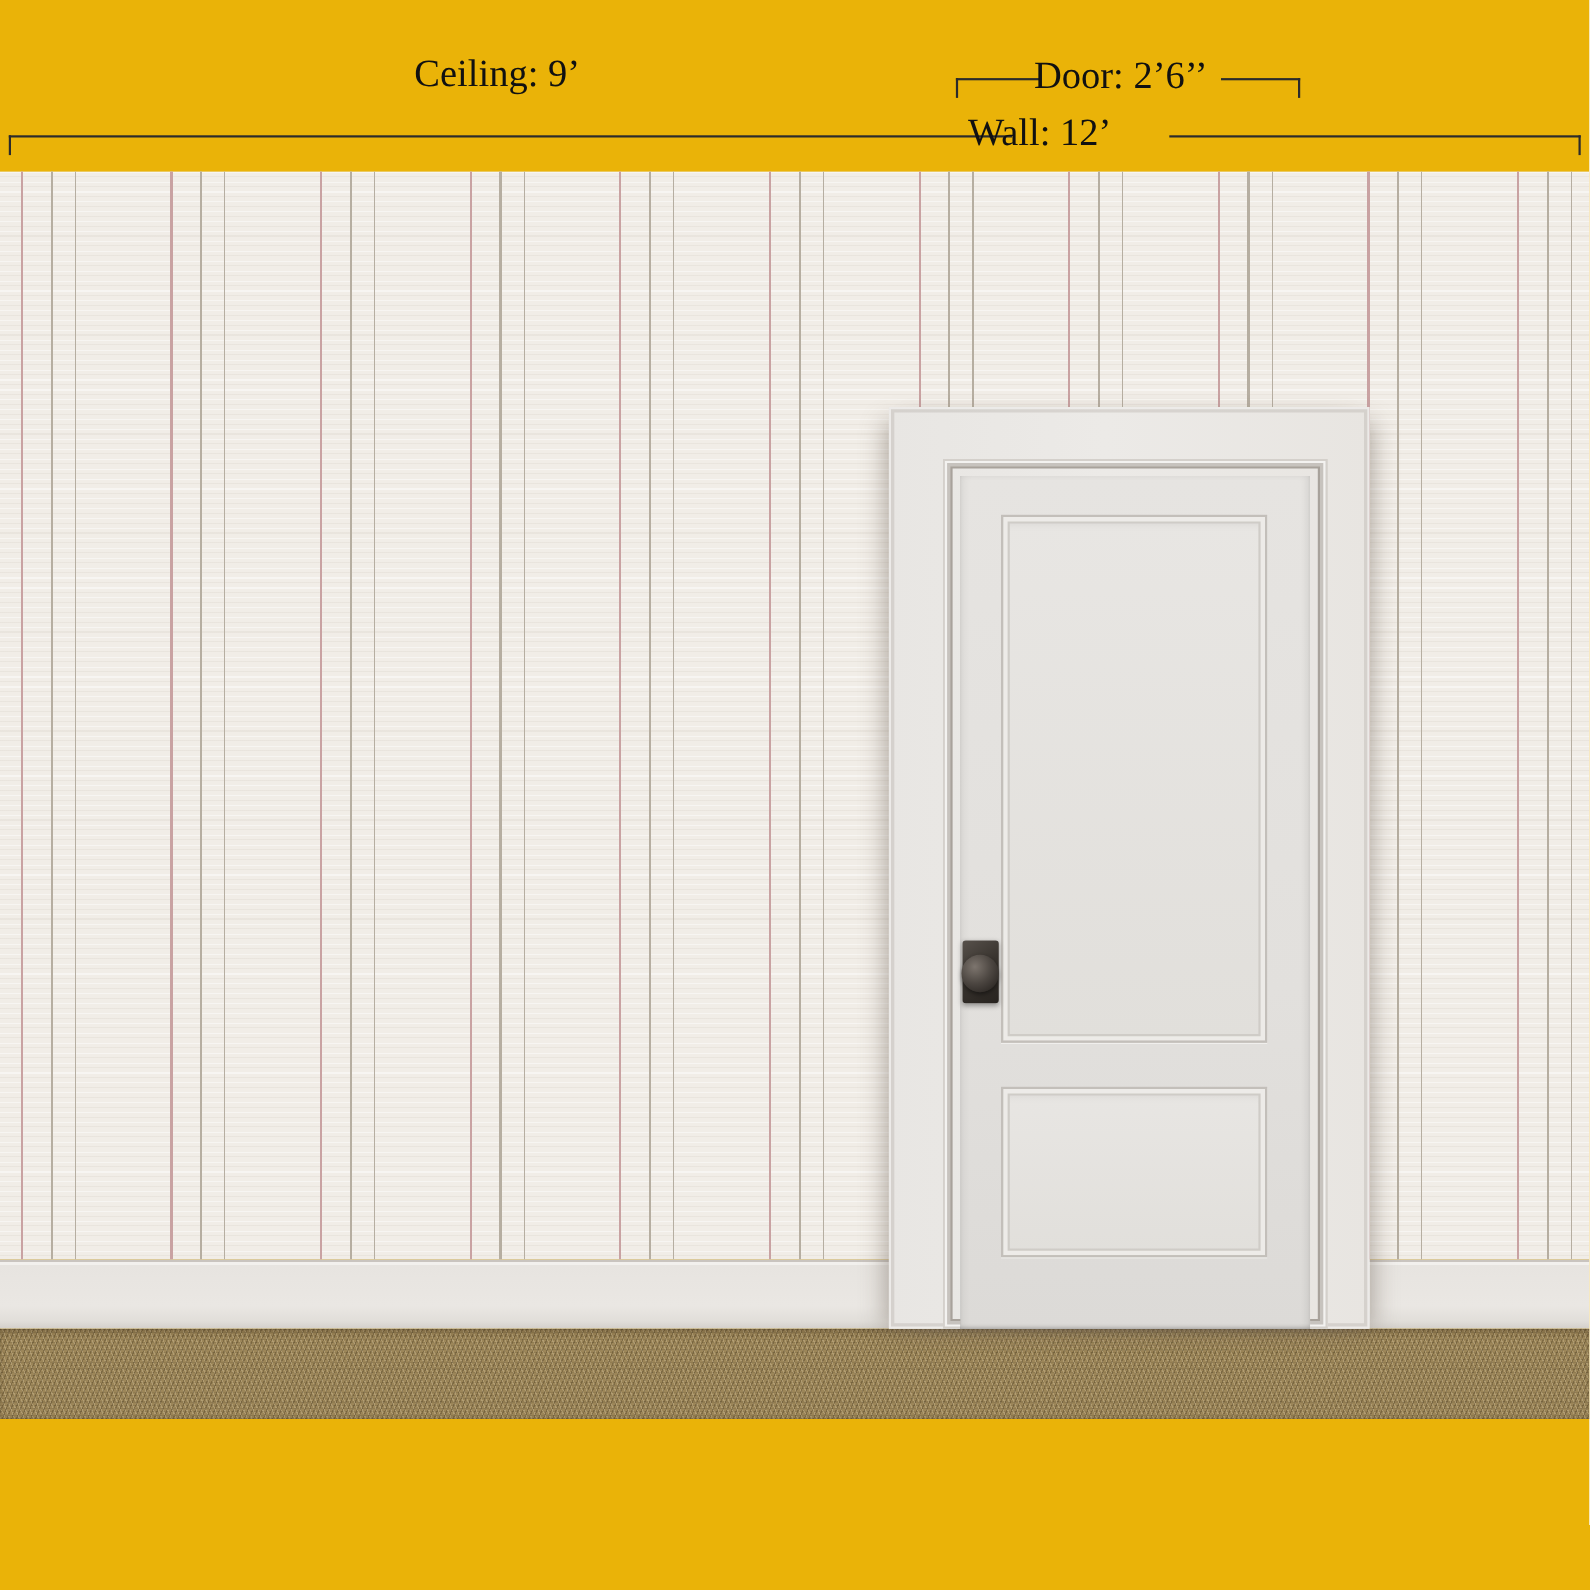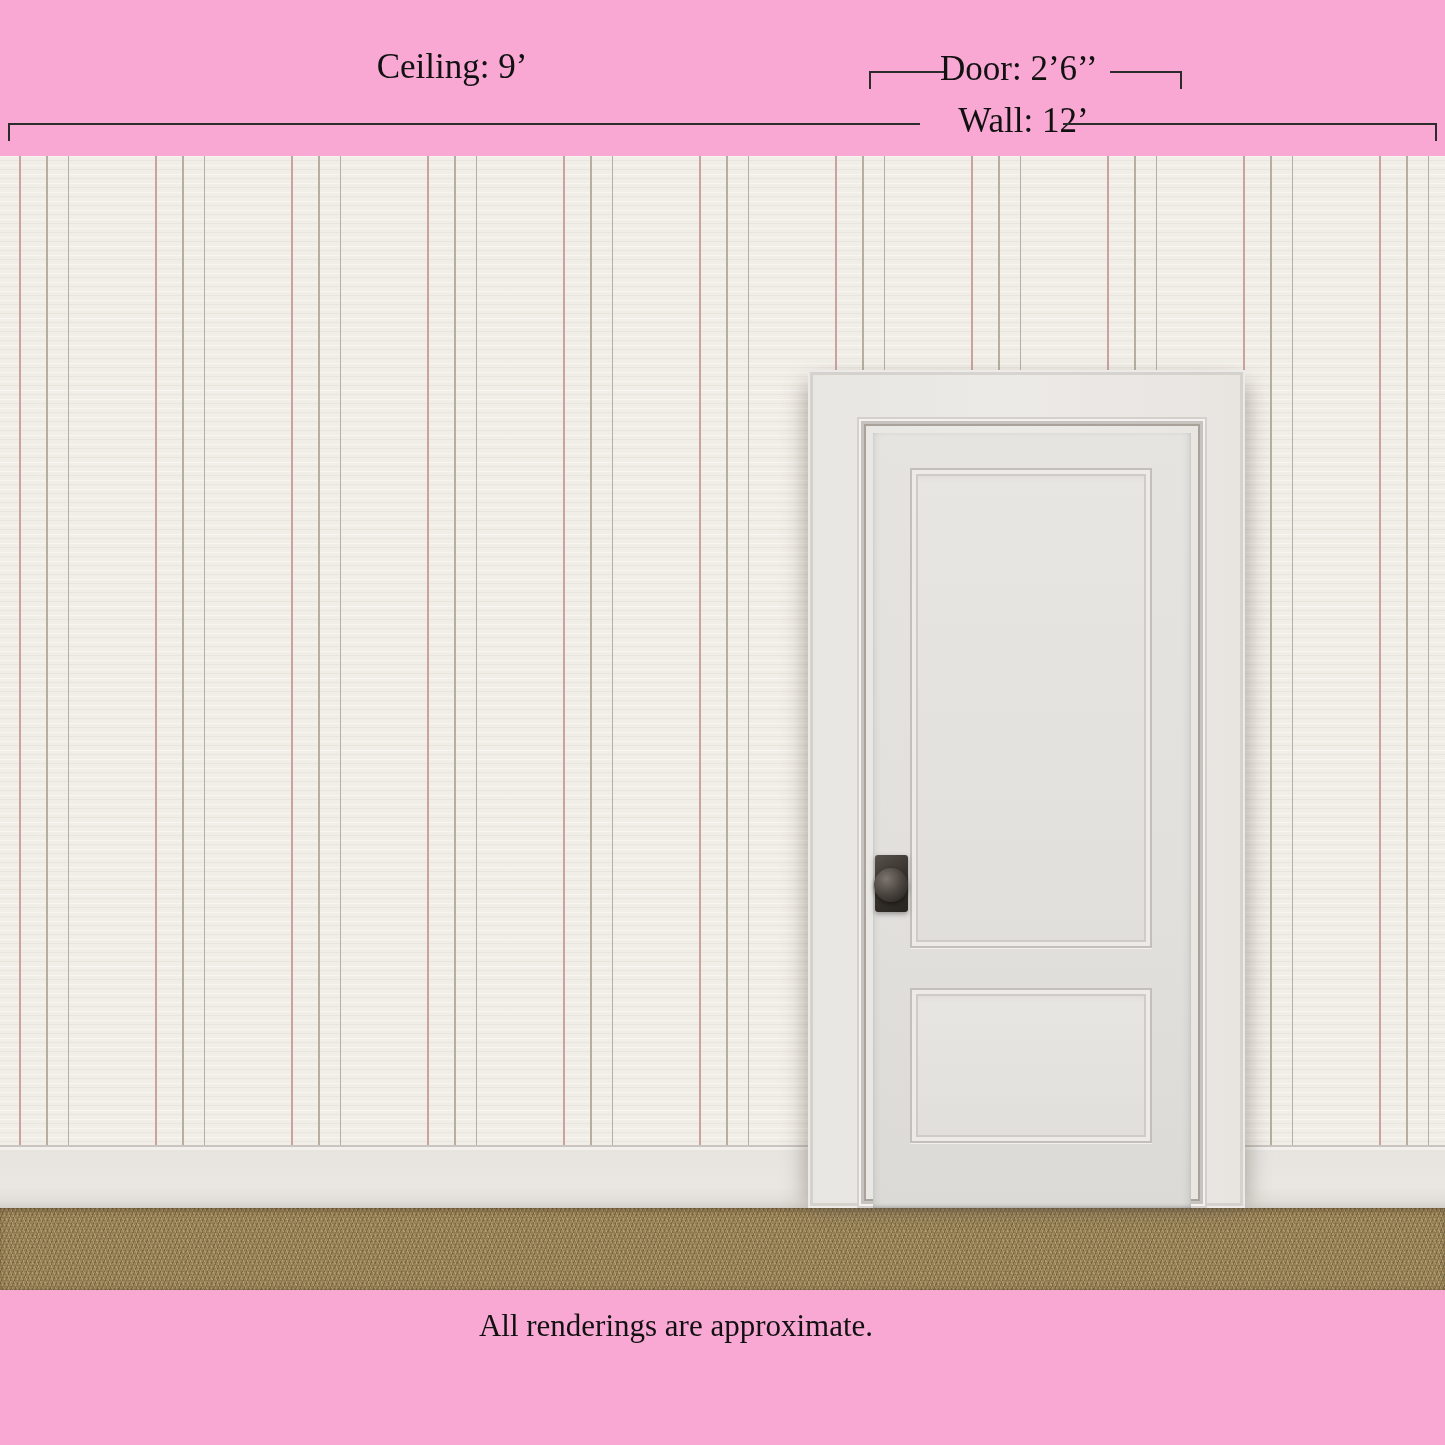--- a/index.html
+++ b/index.html
@@ -1,29 +1,29 @@
 <!DOCTYPE html>
 <html style="--line: #2b2b2b; --text: #111111; --wall-bg: #f1ede7; --stripe-pink: #c9a2a2; --stripe-gray: #b6aea1; --baseboard: #eae7e3; --carpet: #9c8659; --door-face: #eceae7; --door-slab: #e2e0dd; --knob: #39342f;"><head>
 <meta charset="utf-8">
 <style>
   html,body { margin:0; padding:0; background:#ffffff; }
   .stage {
     position:relative; width:1445px; height:1445px;
-    background:#f9a8d4; overflow:hidden;
+    background:#eab308; overflow:hidden;
     font-family:"Liberation Serif", serif;
     color:var(--text,#111);
   }
   
   .dim-label {
     position:absolute; white-space:nowrap;
     font-size:35px; line-height:1.1; color:var(--text,#111);
   }
   .ceiling-label { left:452px; top:48px; transform:translateX(-50%); }
   .door-label    { left:940px; top:50px; width:176px; }
-  .wall-label    { left:950px; top:102px; width:147px; text-align:center; }
+  .wall-label    { left:880px; top:102px; width:147px; text-align:left; }
   .dim-line, .dim-tick { position:absolute; background:var(--line,#2b2b2b); }
   .door-line-left  { left:869px;  top:71px;  width:77px;  height:2px; }
   .door-line-right { left:1110px; top:71px;  width:72px;  height:2px; }
   .door-tick-left  { left:869px;  top:71px;  width:2px;   height:18px; }
   .door-tick-right { left:1180px; top:71px;  width:2px;   height:18px; }
   .wall-line-left  { left:8px;    top:123px; width:912px; height:2px; }
   .wall-line-right { left:1063px; top:123px; width:374px; height:2px; }
   .wall-tick-left  { left:8px;    top:123px; width:2px;   height:18px; }
   .wall-tick-right { left:1435px; top:123px; width:2px;   height:18px; }
 
@@ -148,15 +148,14 @@
     <div class="door-opening">
       <div class="door-slab">
         <div class="door-panel panel-upper"></div>
         <div class="door-panel panel-lower"></div>
         <div class="knob-plate"></div>
         <div class="knob"></div>
       </div>
     </div>
   </div>
 
-  <div class="caption">All renderings are approximate.</div>
 
 </div>
 
 </body></html>

